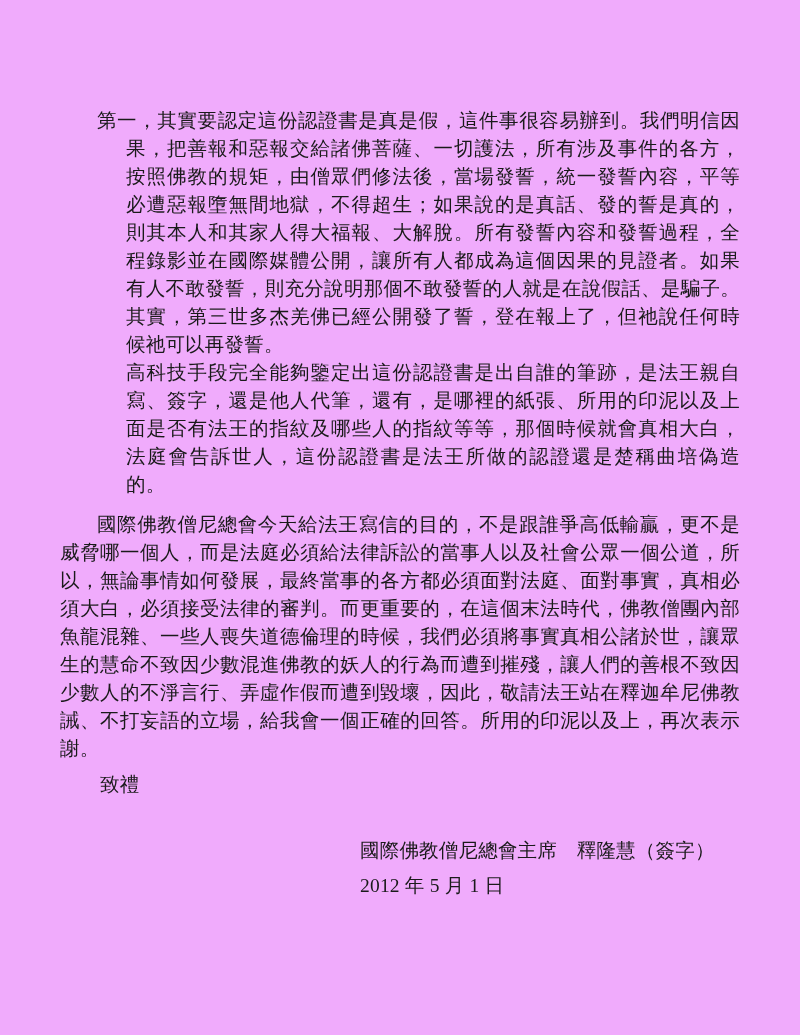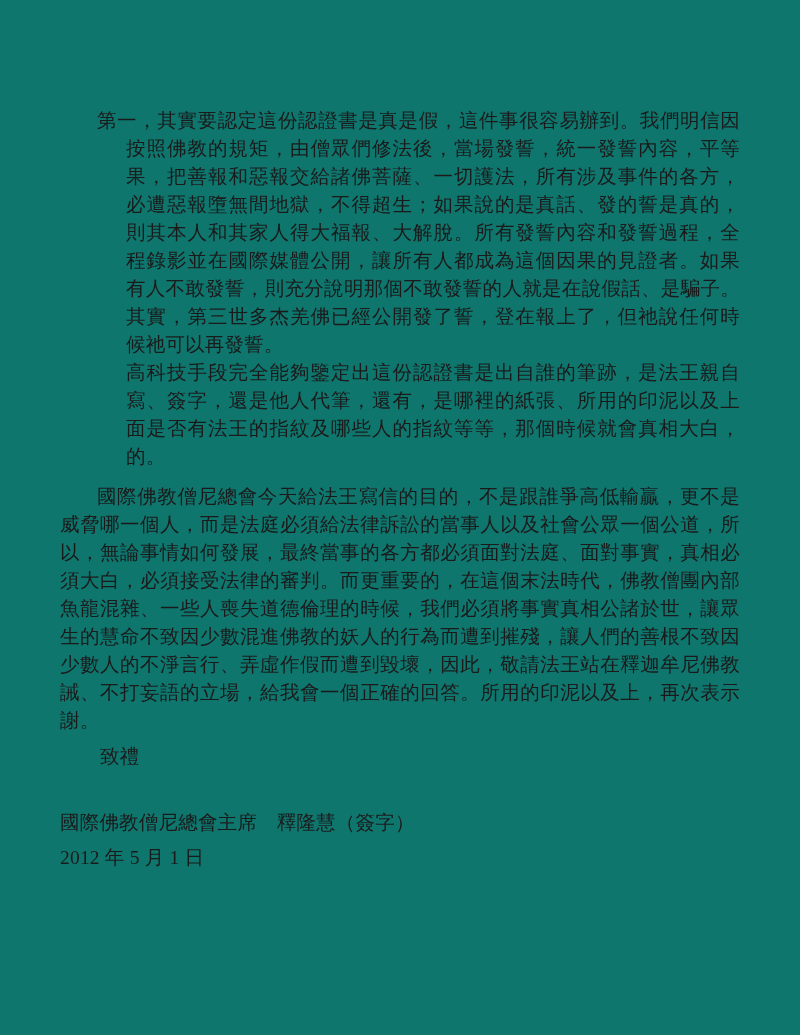--- a/index.html
+++ b/index.html
@@ -3,69 +3,70 @@
 <meta charset="utf-8">
 <style>
   html,body{margin:0;padding:0;}
   body{
     width:800px;height:1035px;
     background:#ffffff;
     font-family:"Liberation Serif","DejaVu Serif",serif;
     color:#1a1a1a;
     overflow:hidden;
   }
-  .page{position:relative;width:800px;height:1035px;background:#0f766e;}
+  .page{position:relative;width:800px;height:1035px;background:#f0abfc;}
   .doc{position:absolute;left:60px;top:107px;width:680px;}
   .ln{
     font-size:19.5px;
     line-height:28px;
     height:28px;
     overflow:hidden;
     text-align:justify;
     text-align-last:justify;
     letter-spacing:0.2px;
   }
   .ln.end{text-align-last:left;}
   .pt-first{margin-left:37px;}
   .pt-cont{margin-left:66px;}
   .para{margin-top:12px;}
   .pfirst{padding-left:37px;}
   .salute{margin-top:8px;margin-left:40px;}
-  .sig{margin-top:34px;}
+  .sig{margin-top:34px;margin-left:300px;}
   .sigline,.dateline{
     font-size:19.5px;
     line-height:35px;
     height:35px;
     text-align:left;
     letter-spacing:0.2px;
     white-space:pre;
   }
 </style>
 </head>
 <body>
 
 <div class="page">
   <div class="doc">
 
     <div class="point">
       <div class="ln pt-first">第一，其實要認定這份認證書是真是假，這件事很容易辦到。我們明信因</div>
+      <div class="ln pt-cont">果，把善報和惡報交給諸佛菩薩、一切護法，所有涉及事件的各方，</div>
       <div class="ln pt-cont">按照佛教的規矩，由僧眾們修法後，當場發誓，統一發誓內容，平等</div>
-      <div class="ln pt-cont">果，把善報和惡報交給諸佛菩薩、一切護法，所有涉及事件的各方，</div>
       <div class="ln pt-cont">必遭惡報墮無間地獄，不得超生；如果說的是真話、發的誓是真的，</div>
       <div class="ln pt-cont">則其本人和其家人得大福報、大解脫。所有發誓內容和發誓過程，全</div>
       <div class="ln pt-cont">程錄影並在國際媒體公開，讓所有人都成為這個因果的見證者。如果</div>
       <div class="ln pt-cont">有人不敢發誓，則充分說明那個不敢發誓的人就是在說假話、是騙子。</div>
       <div class="ln pt-cont">其實，第三世多杰羌佛已經公開發了誓，登在報上了，但祂說任何時</div>
       <div class="ln pt-cont end">候祂可以再發誓。</div>
     </div>
 
     <div class="point">
       <div class="ln pt-cont">高科技手段完全能夠鑒定出這份認證書是出自誰的筆跡，是法王親自</div>
       <div class="ln pt-cont">寫、簽字，還是他人代筆，還有，是哪裡的紙張、所用的印泥以及上</div>
       <div class="ln pt-cont">面是否有法王的指紋及哪些人的指紋等等，那個時候就會真相大白，</div>
+      <div class="ln pt-cont">法庭會告訴世人，這份認證書是法王所做的認證還是楚稱曲培偽造</div>
       <div class="ln pt-cont end">的。</div>
     </div>
 
     <div class="para">
       <div class="ln pfirst">國際佛教僧尼總會今天給法王寫信的目的，不是跟誰爭高低輸贏，更不是</div>
       <div class="ln">威脅哪一個人，而是法庭必須給法律訴訟的當事人以及社會公眾一個公道，所</div>
       <div class="ln">以，無論事情如何發展，最終當事的各方都必須面對法庭、面對事實，真相必</div>
       <div class="ln">須大白，必須接受法律的審判。而更重要的，在這個末法時代，佛教僧團內部</div>
       <div class="ln">魚龍混雜、一些人喪失道德倫理的時候，我們必須將事實真相公諸於世，讓眾</div>
       <div class="ln">生的慧命不致因少數混進佛教的妖人的行為而遭到摧殘，讓人們的善根不致因</div>

